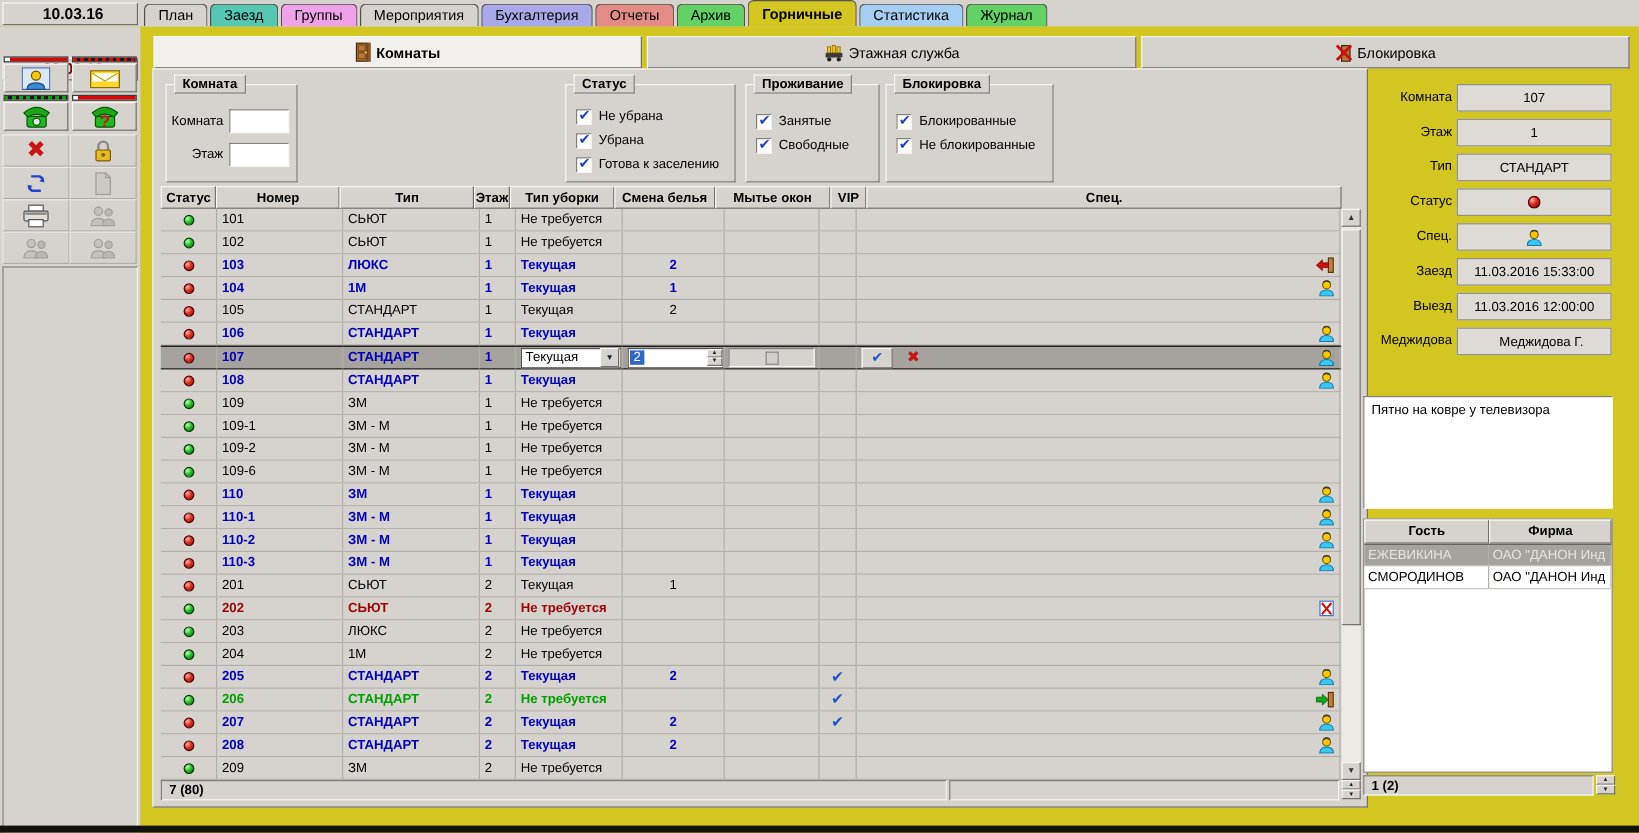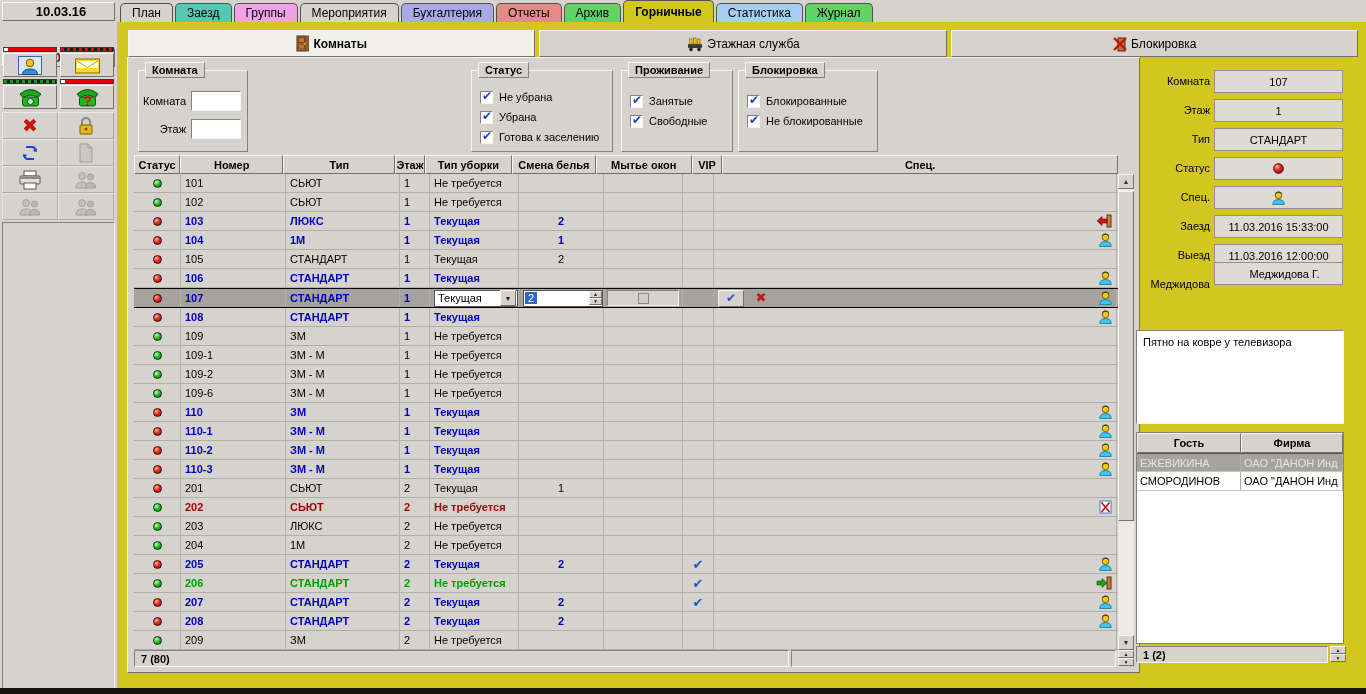--- a/index.html
+++ b/index.html
@@ -930,21 +930,21 @@
           <path d="M3.2 3.2q3.3-2.8 6.6 0l-0.5-1.8q-2.8-1.9-5.6 0z" fill="#3c3c3c"></path>
           <path d="M0.8 13.6q0-5 5.7-5t5.7 5z" fill="#38c8f2" stroke="#1878a8" stroke-width="0.9"></path>
         </svg>
       </span>
     </div>
     <div class="dlabel" style="top: 215px;">Заезд</div>
     <div class="dbox" style="top: 215px;">11.03.2016 15:33:00</div>
     <div class="dlabel" style="top: 244px;">Выезд</div>
     <div class="dbox" style="top: 244px;">11.03.2016 12:00:00</div>
     <div class="dlabel" style="top: 273px;">Меджидова</div>
-    <div class="dbox" style="top: 262px; padding-left: 12px;">Меджидова Г.</div>
+    <div class="dbox" style="top: 273px; padding-left: 12px;">Меджидова Г.</div>
   </div>
 
 <div id="note-box" class="sunken">
   <span>Пятно на ковре у телевизора</span>
 </div>
 
 <div id="guests">
   <div class="ghead">
     <div class="ghcell" style="width:104px;">Гость</div>
     <div class="ghcell" style="width:102px;">Фирма</div>

